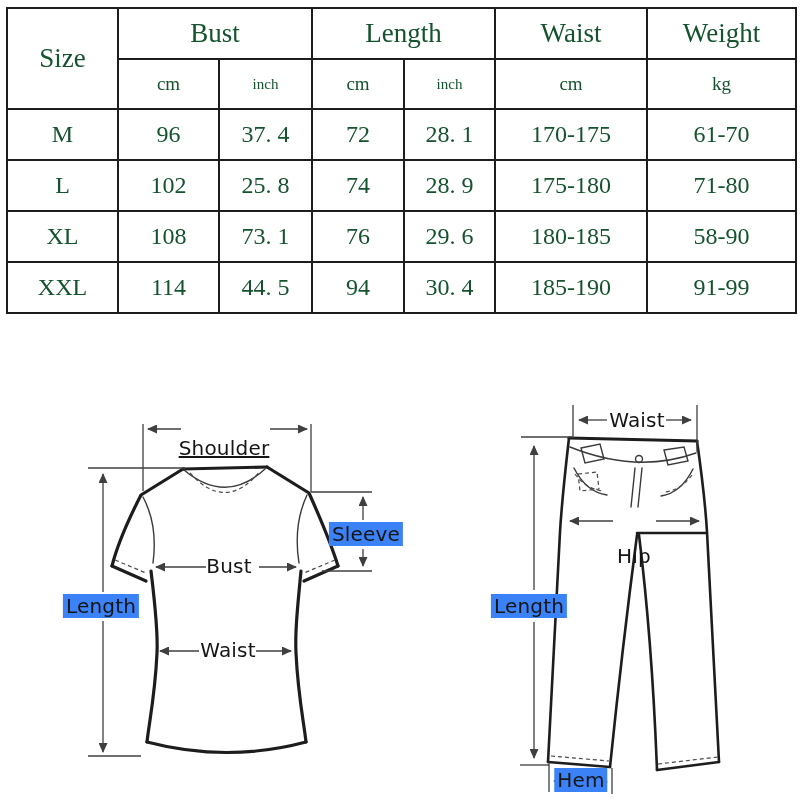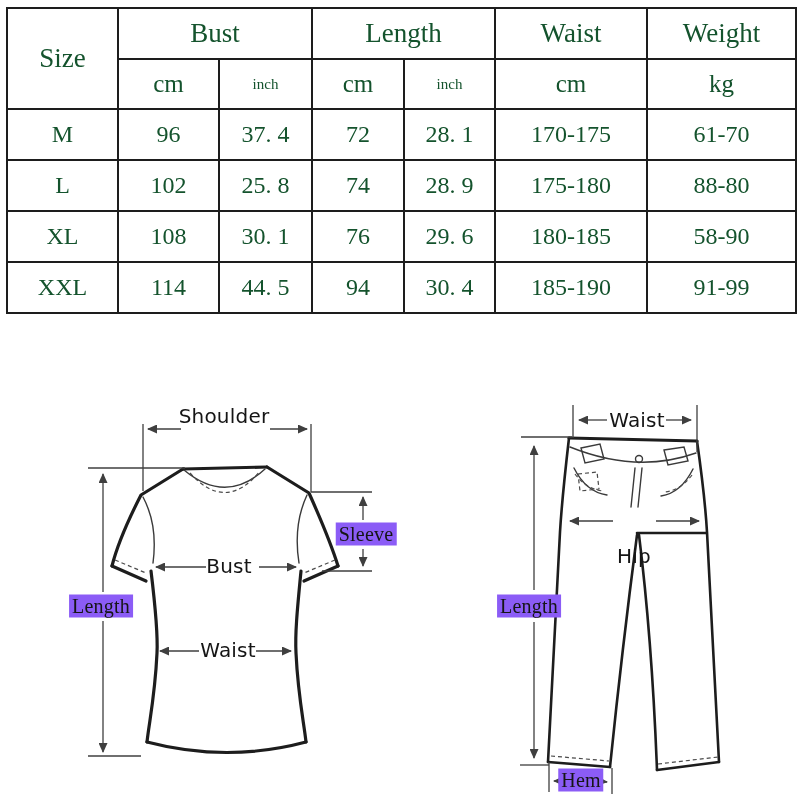--- a/index.html
+++ b/index.html
@@ -7,37 +7,37 @@
           font-family:"Liberation Sans", sans-serif;}
 
   
   table.size-table{position:absolute;left:6px;top:7px;width:789px;height:305px;
     border-collapse:collapse;table-layout:fixed;
     font-family:"Liberation Serif", serif;color:#14532d;}
   table.size-table td{border:2px solid #1d1d1d;text-align:center;vertical-align:middle;padding:0;
     background:#fff;}
   td.group-h{font-size:27px;font-weight:500;}
   td.size-h{font-size:27px;font-weight:500;}
-  td.unit{font-size:25px;}
+  td.unit{font-size:19px;}
   td.unit-small{font-size:15px;}
   td.val{font-size:24px;}
   tr.r-h1{height:51px;} tr.r-h2{height:50px;}
   tr.r-d{height:51px;}
 
   
   svg.diagram{position:absolute;left:0;top:380px;width:800px;height:420px;}
   .bold-line{stroke:#1d1d1d;stroke-width:3.2;fill:none;stroke-linecap:round;stroke-linejoin:round;}
   .bold-line2{stroke:#1d1d1d;stroke-width:2.6;fill:none;stroke-linecap:round;stroke-linejoin:round;}
   .thin-line{stroke:#3a3a3a;stroke-width:1.4;fill:none;stroke-linecap:round;}
   .dash-line{stroke:#4a4a4a;stroke-width:1.2;fill:none;stroke-dasharray:4 3;}
   .meas{stroke:#3f3f3f;stroke-width:1.3;fill:none;}
 
   .diag-label{position:absolute;transform:translate(-50%,-50%);font-size:20px;color:#151515;
     white-space:nowrap;font-family:"DejaVu Sans", sans-serif;letter-spacing:0.2px;}
-  .diag-label.on-line{background:#8b5cf6;padding:0 3px;font-family:Liberation Serif, serif;}
+  .diag-label.on-line{background:#3b82f6;padding:0 3px;}
 </style>
 </head>
 <body>
 
 <div class="canvas">
 
   <table class="size-table">
     <colgroup>
       <col style="width:111px">
         <col style="width:101px">
@@ -72,26 +72,26 @@
         <td class="val">170-175</td>
         <td class="val">61-70</td>
       </tr>
       <tr class="r-d">
         <td class="val">L</td>
         <td class="val">102</td>
         <td class="val">25. 8</td>
         <td class="val">74</td>
         <td class="val">28. 9</td>
         <td class="val">175-180</td>
-        <td class="val">88-80</td>
+        <td class="val">71-80</td>
       </tr>
       <tr class="r-d">
         <td class="val">XL</td>
         <td class="val">108</td>
-        <td class="val">30. 1</td>
+        <td class="val">73. 1</td>
         <td class="val">76</td>
         <td class="val">29. 6</td>
         <td class="val">180-185</td>
         <td class="val">58-90</td>
       </tr>
       <tr class="r-d">
         <td class="val">XXL</td>
         <td class="val">114</td>
         <td class="val">44. 5</td>
         <td class="val">94</td>
@@ -187,21 +187,21 @@
       <line class="meas" x1="534" y1="622" x2="534" y2="758" marker-end="url(#ah)"></line>
       <line class="meas" x1="520" y1="765" x2="549" y2="765"></line>
 
       <line class="meas" x1="549" y1="762" x2="549" y2="792"></line>
       <line class="meas" x1="612" y1="768" x2="612" y2="794"></line>
       <line class="meas" x1="566" y1="781" x2="554" y2="781" marker-end="url(#ah)"></line>
       <line class="meas" x1="596" y1="781" x2="607" y2="782" marker-end="url(#ah)"></line>
     </g>
   </svg>
 
-  <div class="diag-label" style="left:224px;top:416px;">Shoulder</div>
+  <div class="diag-label" style="left:224px;top:448px;text-decoration:underline;">Shoulder</div>
   <div class="diag-label on-line" style="left:366px;top:534px;">Sleeve</div>
   <div class="diag-label" style="left:229px;top:566px;">Bust</div>
   <div class="diag-label on-line" style="left:101px;top:606px;">Length</div>
   <div class="diag-label" style="left:228px;top:650px;">Waist</div>
 
   <div class="diag-label" style="left:637px;top:420px;">Waist</div>
   <div class="diag-label" style="left:634px;top:520px;margin-top:36px;">Hip</div>
   <div class="diag-label on-line" style="left:529px;top:606px;">Length</div>
   <div class="diag-label on-line" style="left:581px;top:780px;">Hem</div>
 

